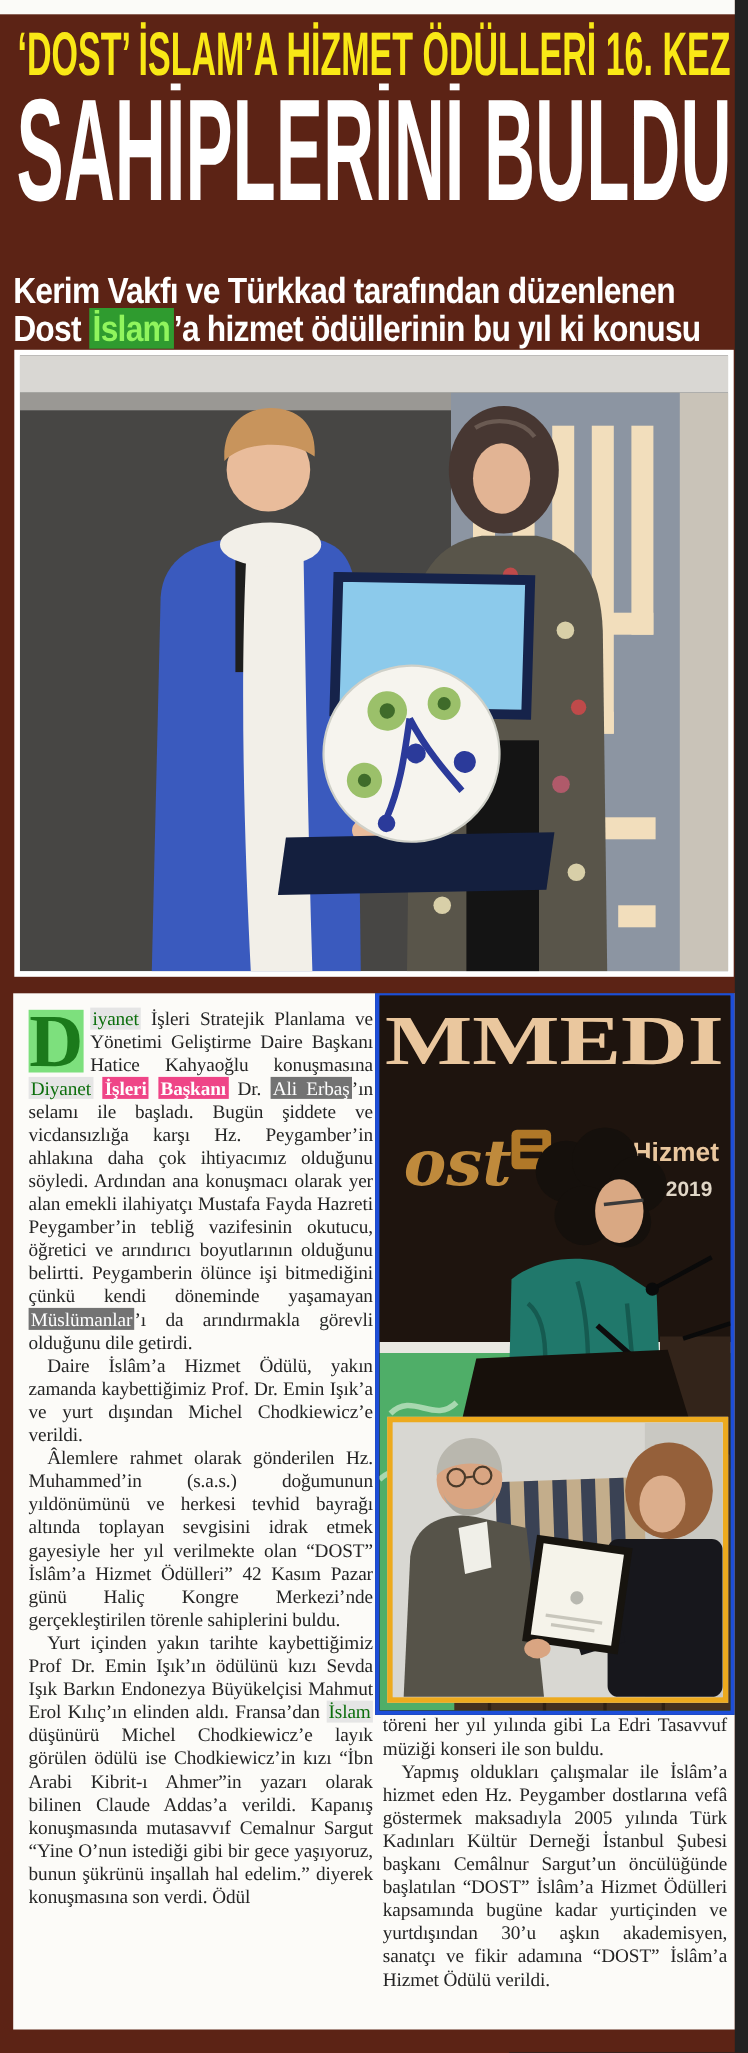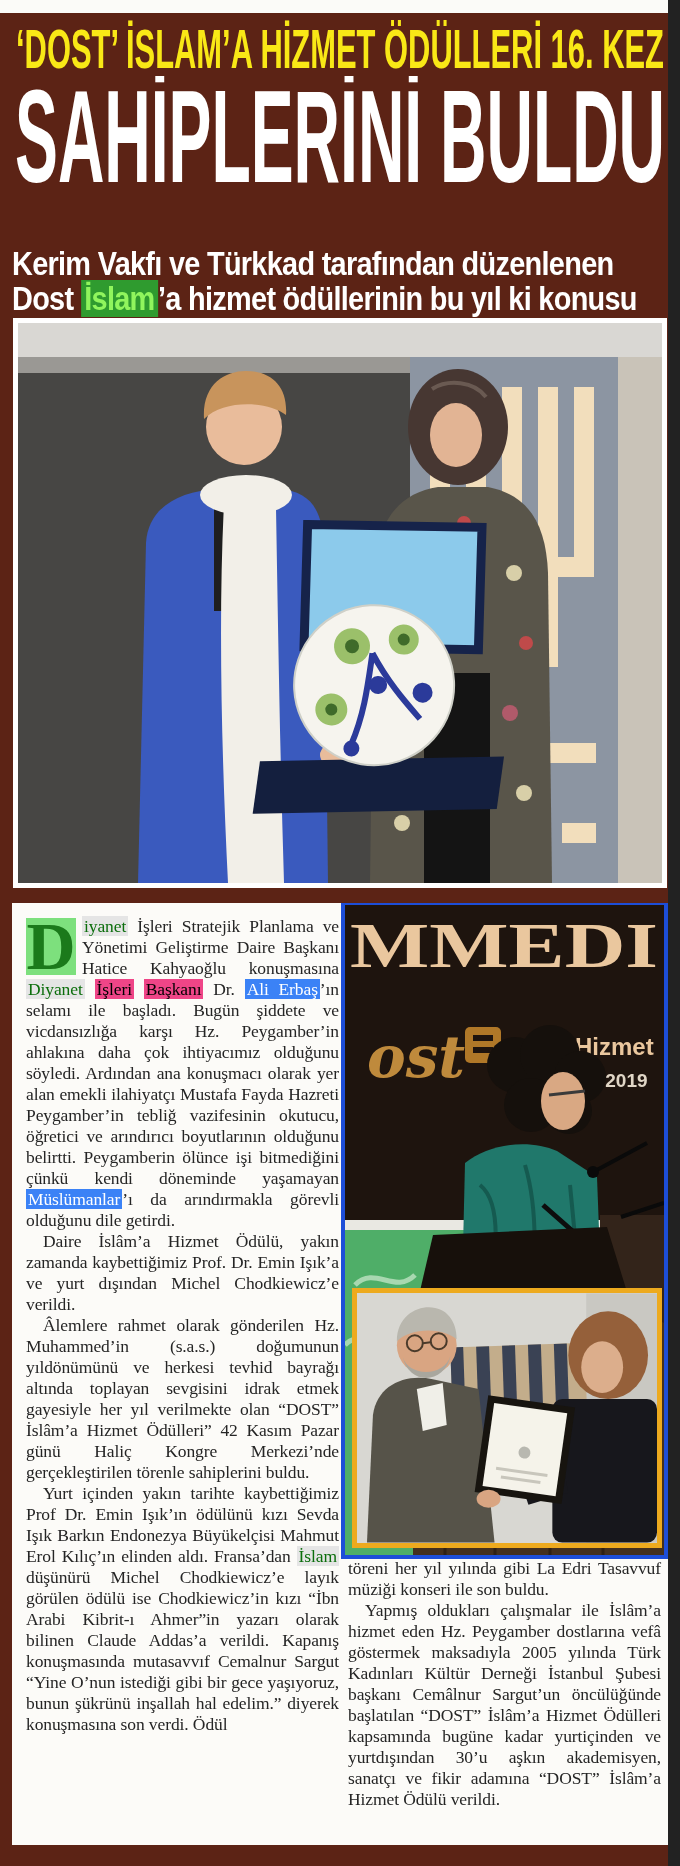--- a/index.html
+++ b/index.html
@@ -8,22 +8,22 @@
   .top-strip{position:absolute;top:0;left:0;width:680px;height:13px;background:#fbfbf8;}
 
   
   .kicker-svg{position:absolute;top:18px;left:12px;}
   .headline-svg{position:absolute;top:76px;left:12px;}
   .subhead-outer{position:absolute;top:203px;left:12px;width:656px;height:108px;overflow:visible;margin-top:43px;}
   .subhead-inner{width:750px;transform:scaleX(0.875);transform-origin:0 0;
     font-weight:bold;font-size:33px;line-height:35px;color:#ffffff;letter-spacing:-0.8px;}
   .hl{padding:0 2px;}
   .hl-green{background:#e5e5e5;color:#0c6e0c;}
-  .hl-pink{background:#ef4587;color:#000000;}
-  .hl-cyan{background:#3b82f6;color:#ffffff;}
+  .hl-pink{background:#ef4587;color:#ffffff;font-weight:bold;}
+  .hl-cyan{background:#737373;color:#ffffff;}
   .hl-subgreen{background:#2f9b2f;color:#90f55d;padding:0 4px;}
 
   
   .main-photo{position:absolute;top:318px;left:13px;width:654px;height:570px;
     background:#ffffff;box-sizing:border-box;padding:5px;}
 
   
   .body-block{position:absolute;top:903px;left:12px;width:656px;height:942px;
     background:#fcfbf8;overflow:hidden;}
   .col{position:absolute;font-family:"Liberation Serif",serif;font-size:17.5px;

